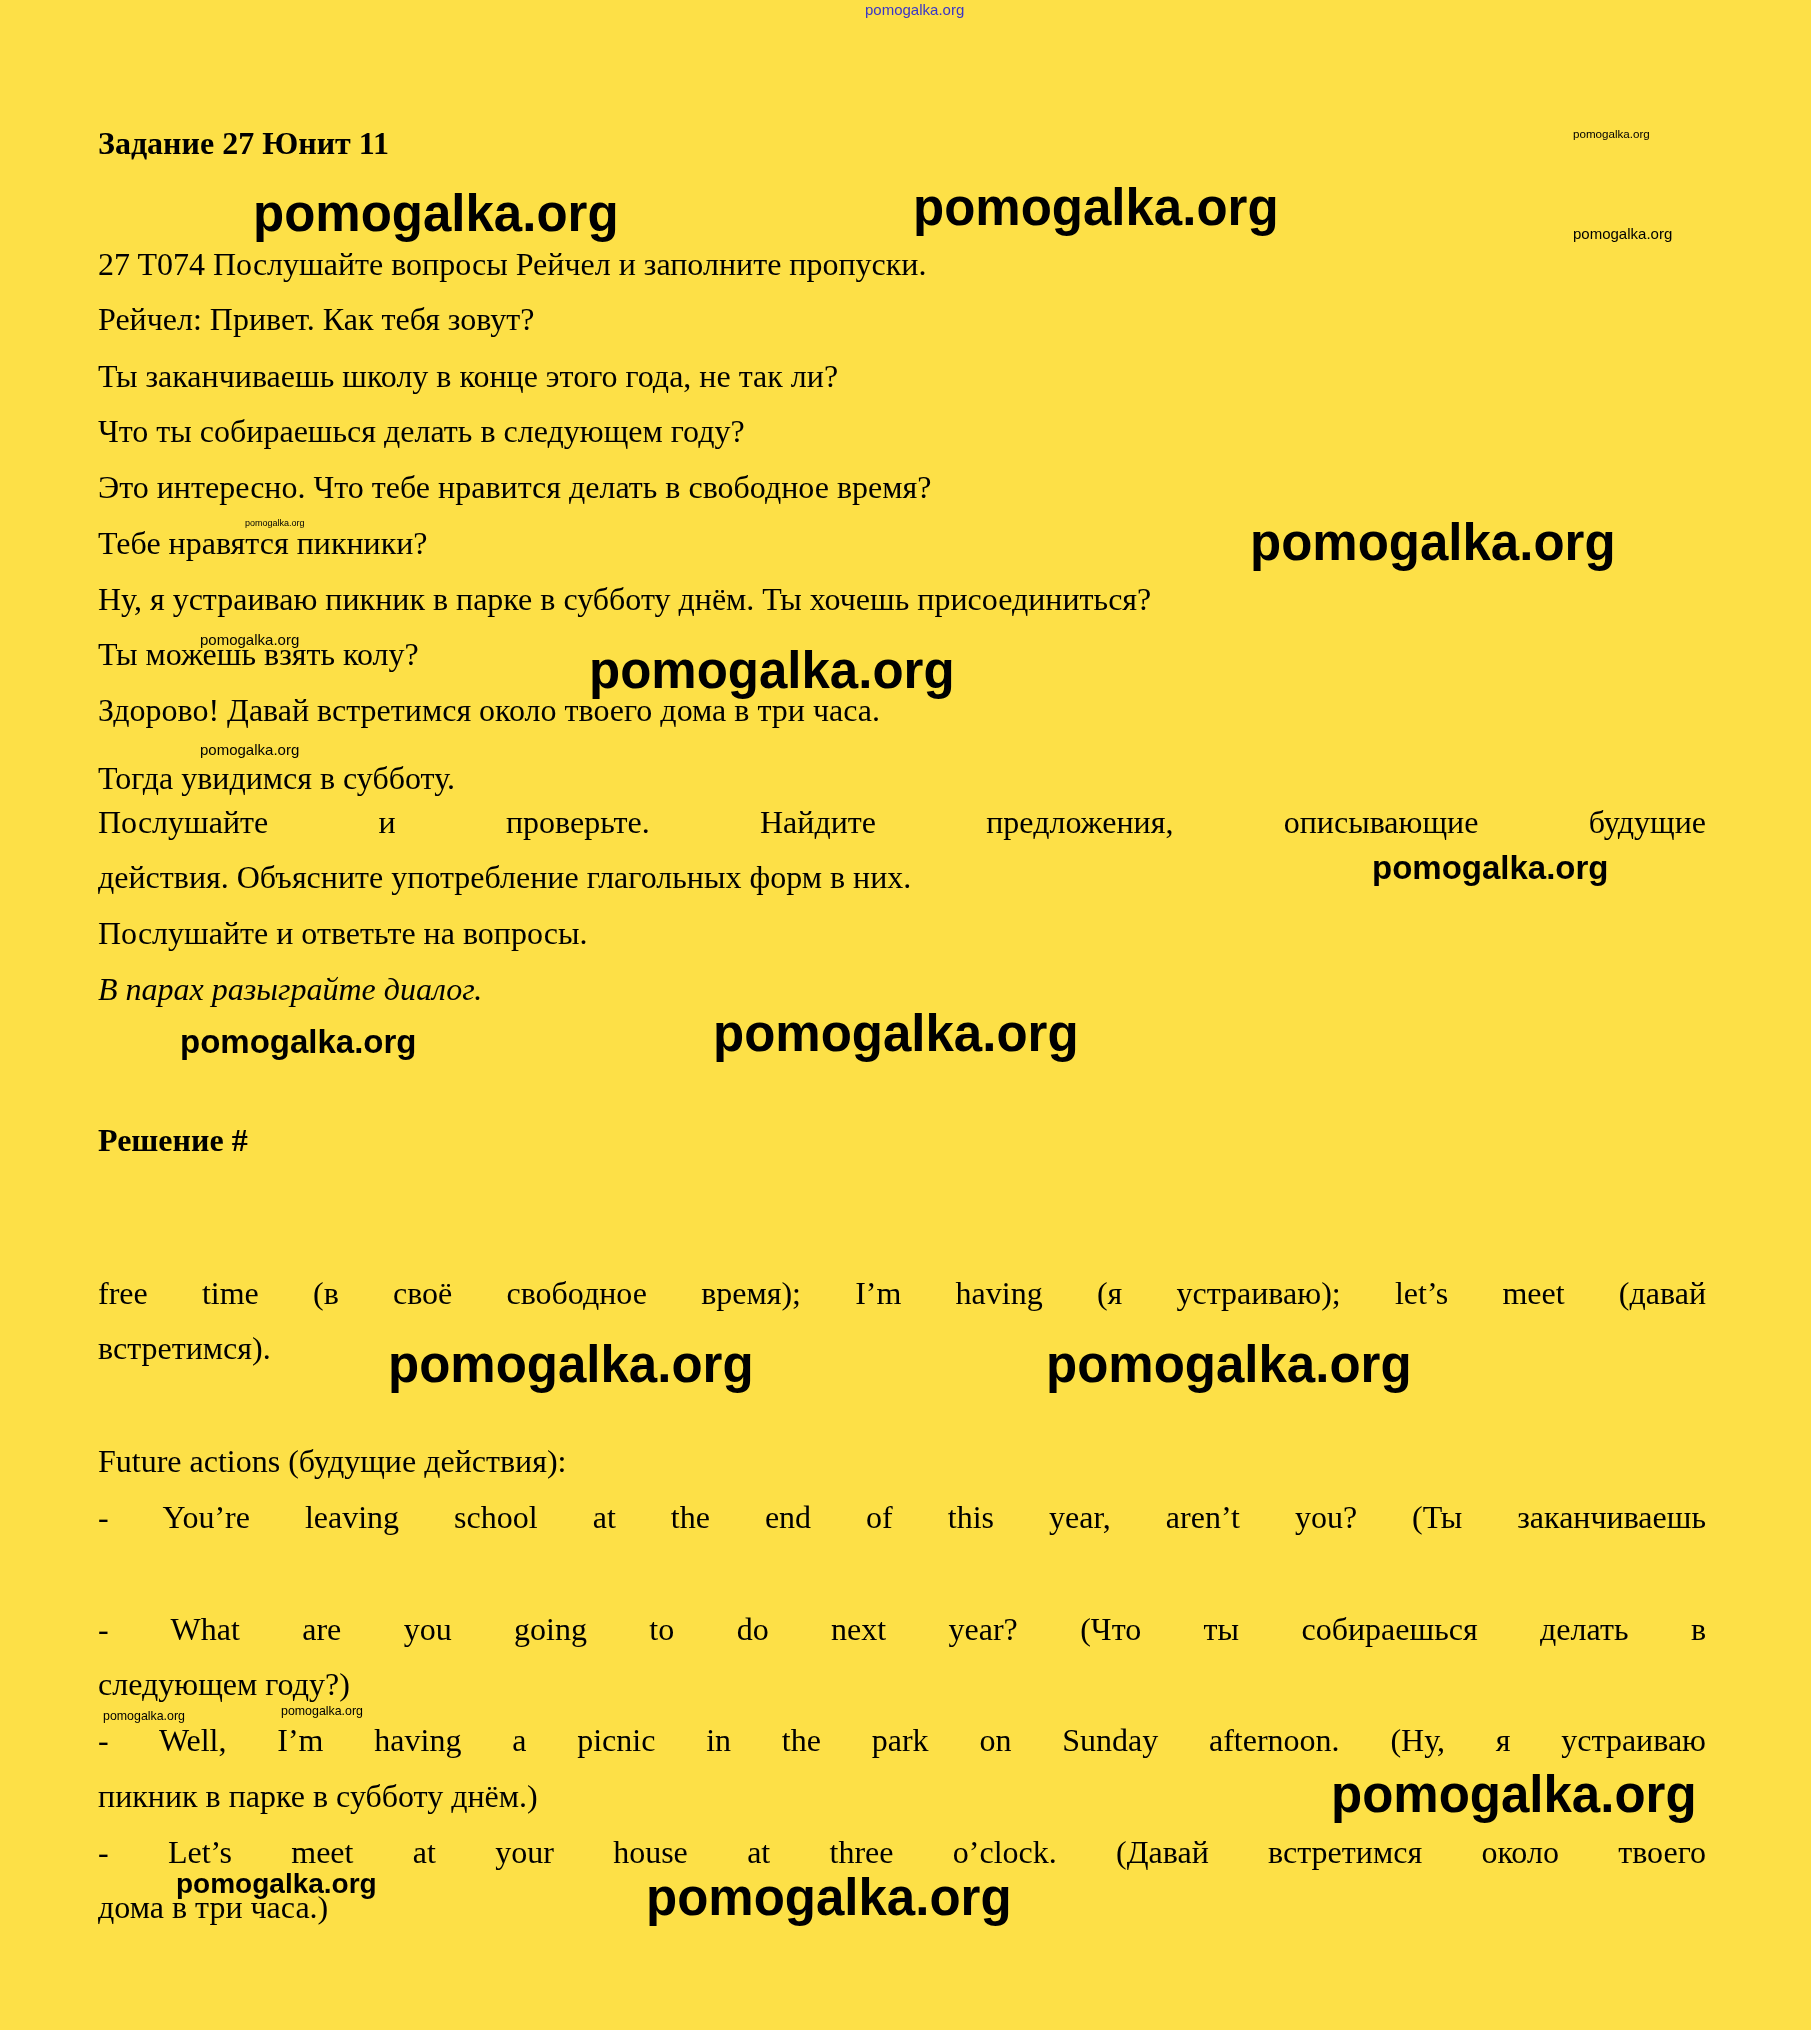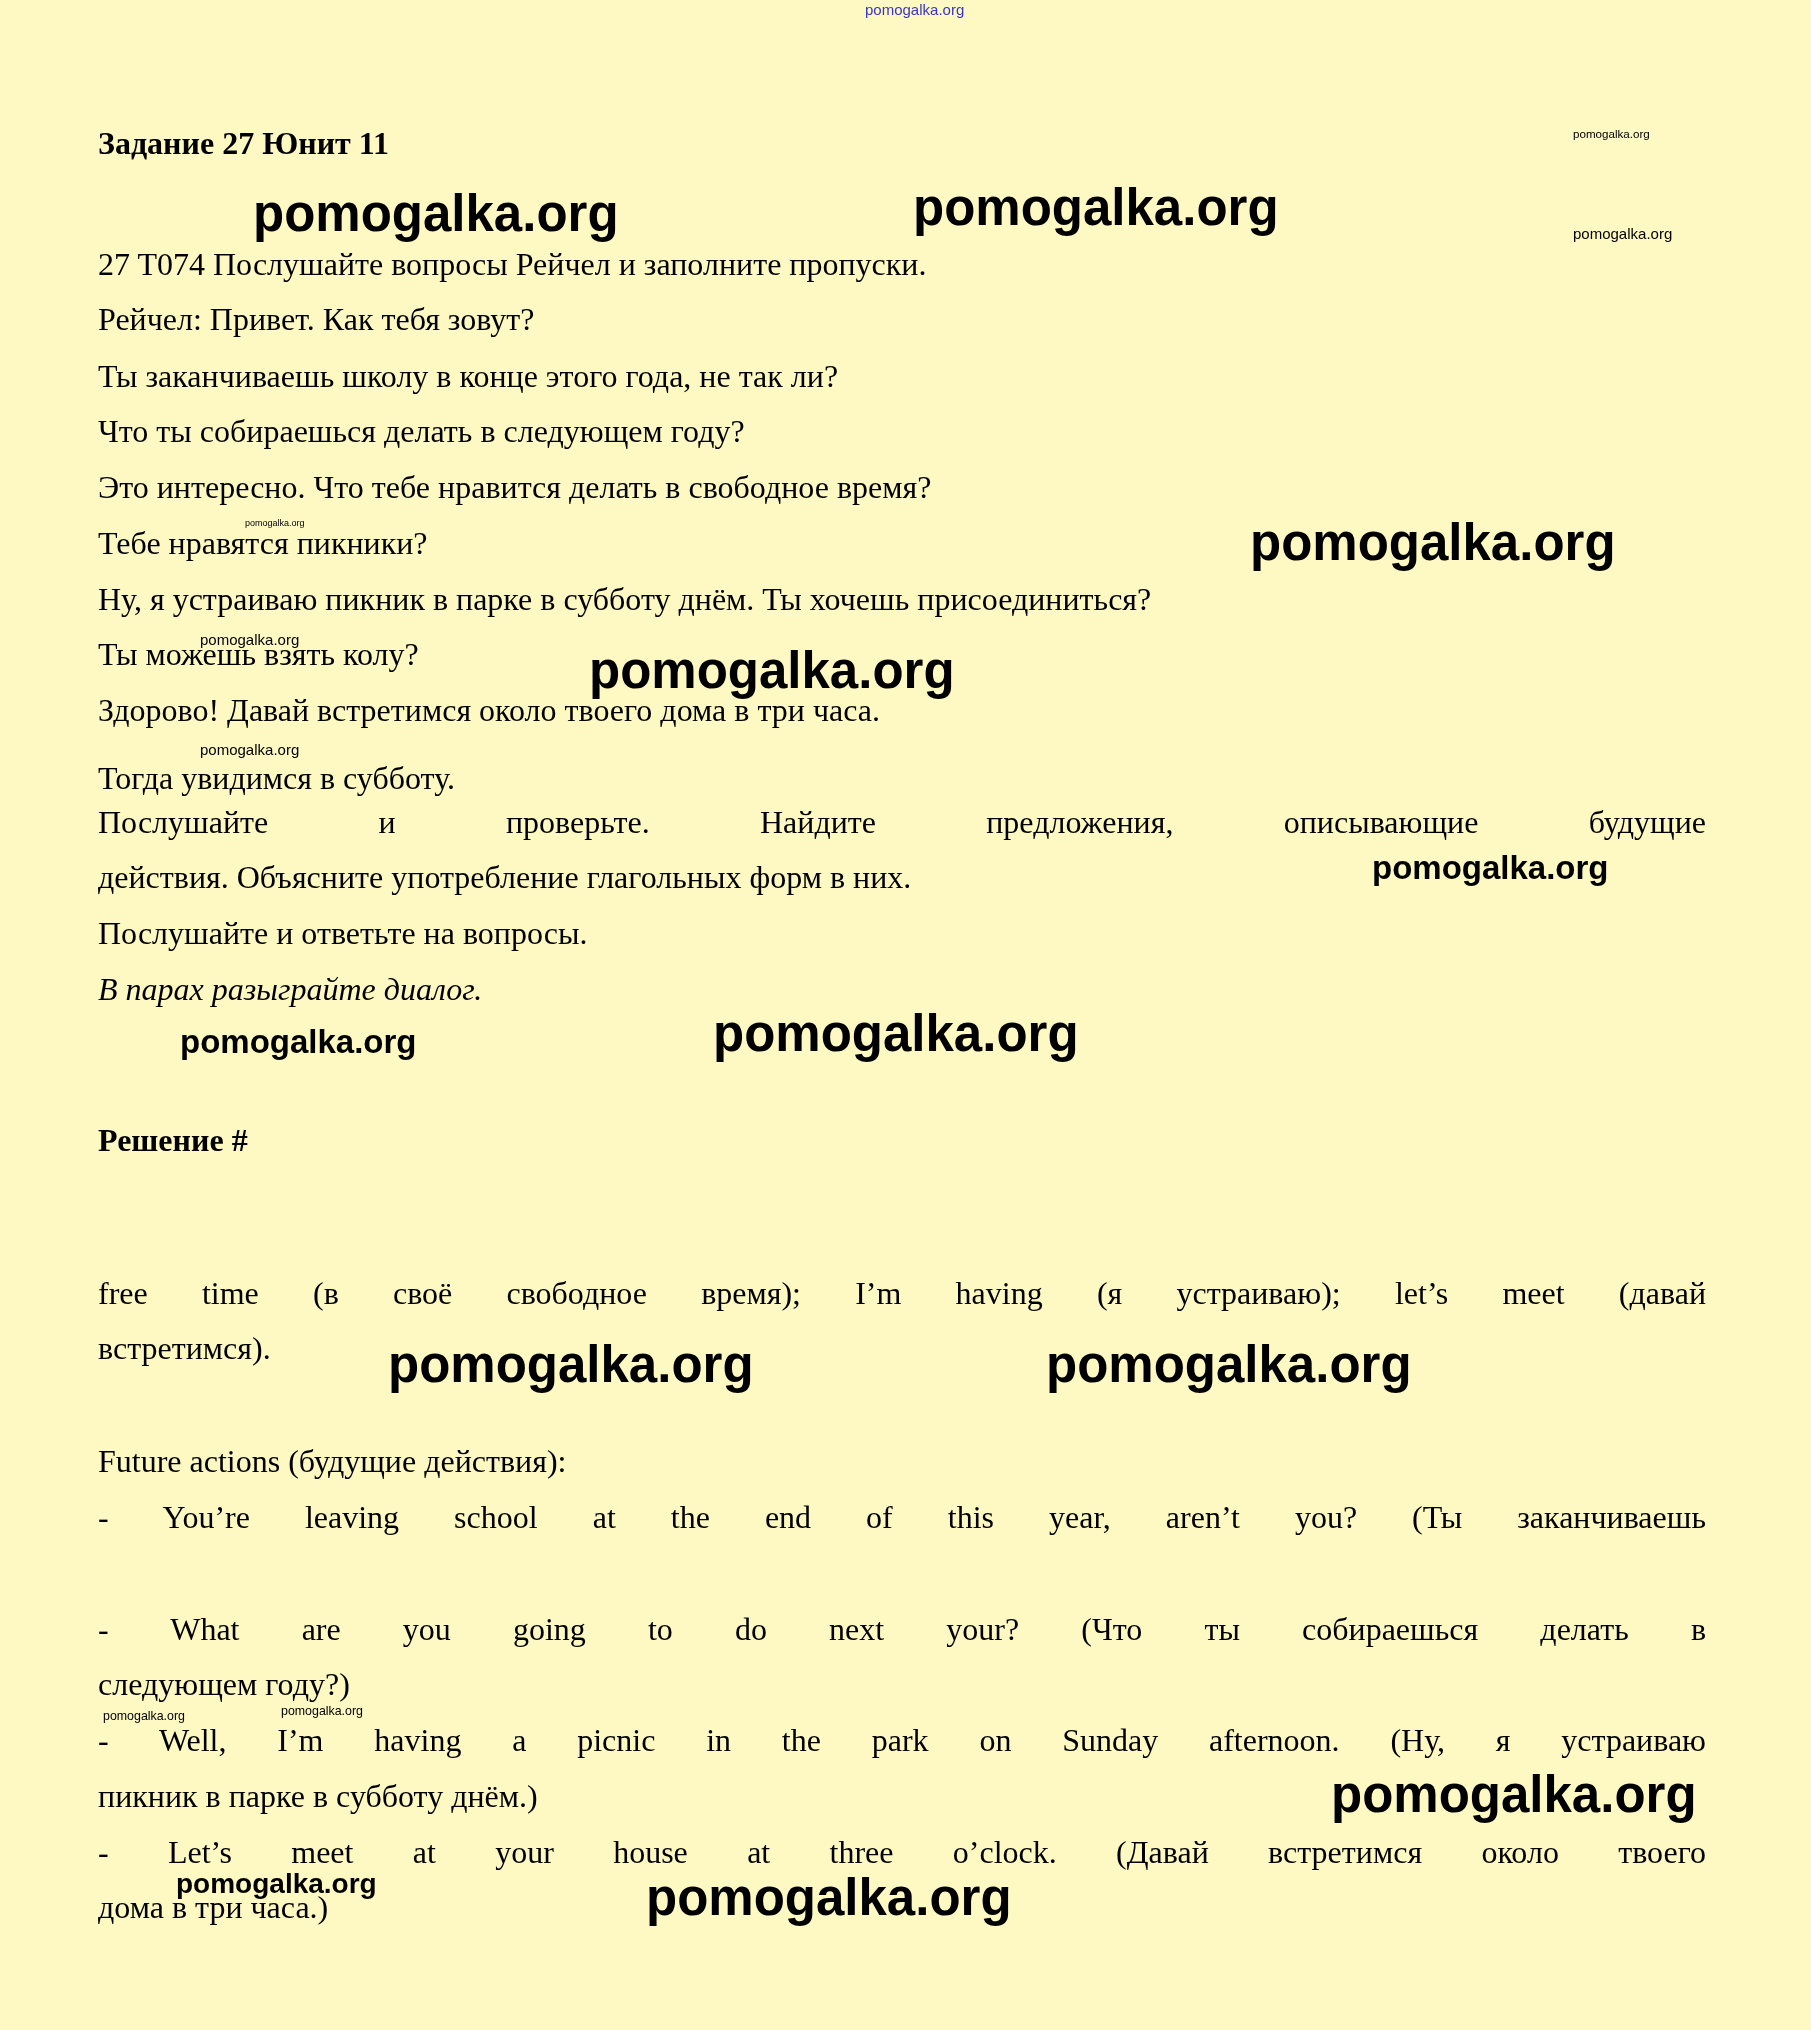--- a/index.html
+++ b/index.html
@@ -1,17 +1,17 @@
 <!DOCTYPE html>
 <html style="font-size:13.2px"><head>
 <meta charset="utf-8">
 <style>
   html, body { margin: 0; padding: 0; background: #ffffff; }
   body { width: 1812px; height: 2030px; position: relative; overflow: hidden; }
-  .page { position: absolute; left: 0; top: 0; width: 1812px; height: 2030px; background: #fef9c3; }
+  .page { position: absolute; left: 0; top: 0; width: 1812px; height: 2030px; background: #fde047; }
   .line {
     position: absolute; left: 98px; width: 1608px;
     font-family: "Liberation Serif", "DejaVu Serif", serif;
     font-size: 32px; line-height: 1; color: #000; white-space: nowrap;
   }
   .line.justify { text-align: justify; text-align-last: justify; white-space: normal; }
   .line.bold { font-weight: bold; }
   .wm {
     position: absolute; font-family: "Liberation Sans", "DejaVu Sans", sans-serif;
     color: #000; white-space: nowrap; line-height: 1;
@@ -66,21 +66,21 @@
   <div class="line bold" style="top:1124px;">Решение #</div>
 
   <div class="line justify" style="top:1277px;">free time (в своё свободное время); I’m having (я устраиваю); let’s meet (давай</div>
   <div class="line" style="top:1332px;">встретимся).</div>
   <div class="wm big" style="left:388px; top:1339px;">pomogalka.org</div>
   <div class="wm big" style="left:1046px; top:1339px;">pomogalka.org</div>
 
   <div class="line" style="top:1445px;">Future actions (будущие действия):</div>
 
   <div class="line justify" style="top:1501px;">- You’re leaving school at the end of this year, aren’t you? (Ты заканчиваешь</div>
-  <div class="line justify" style="top:1613px;">- What are you going to do next your? (Что ты собираешься делать в</div>
+  <div class="line justify" style="top:1613px;">- What are you going to do next year? (Что ты собираешься делать в</div>
   <div class="line" style="top:1668px;">следующем году?)</div>
   <div class="wm small" style="left:103px; top:1710px; font-size:12.4px;">pomogalka.org</div>
   <div class="wm small" style="left:281px; top:1705px; font-size:12.4px;">pomogalka.org</div>
 
   <div class="line justify" style="top:1724px;">- Well, I’m having a picnic in the park on Sunday afternoon. (Ну, я устраиваю</div>
   <div class="line" style="top:1780px;">пикник в парке в субботу днём.)</div>
   <div class="wm big" style="left:1331px; top:1769px;">pomogalka.org</div>
 
   <div class="line justify" style="top:1836px;">- Let’s meet at your house at three o’clock. (Давай встретимся около твоего</div>
   <div class="wm med" style="left:176px; top:1870px; font-size:28px;">pomogalka.org</div>

